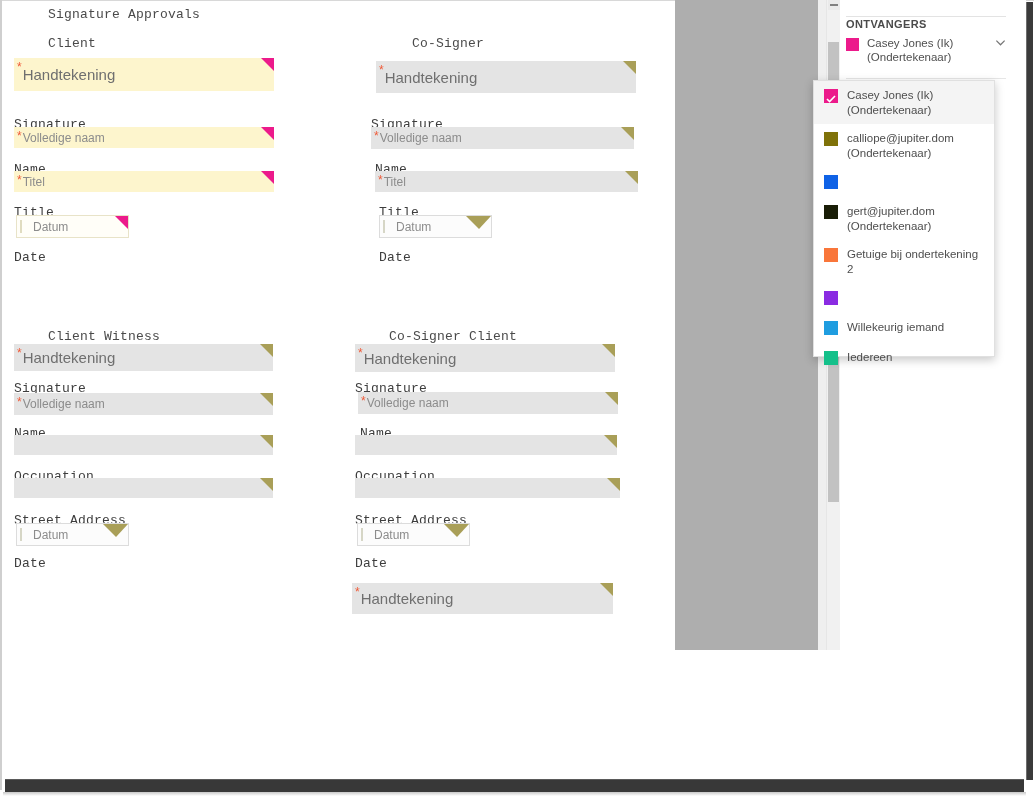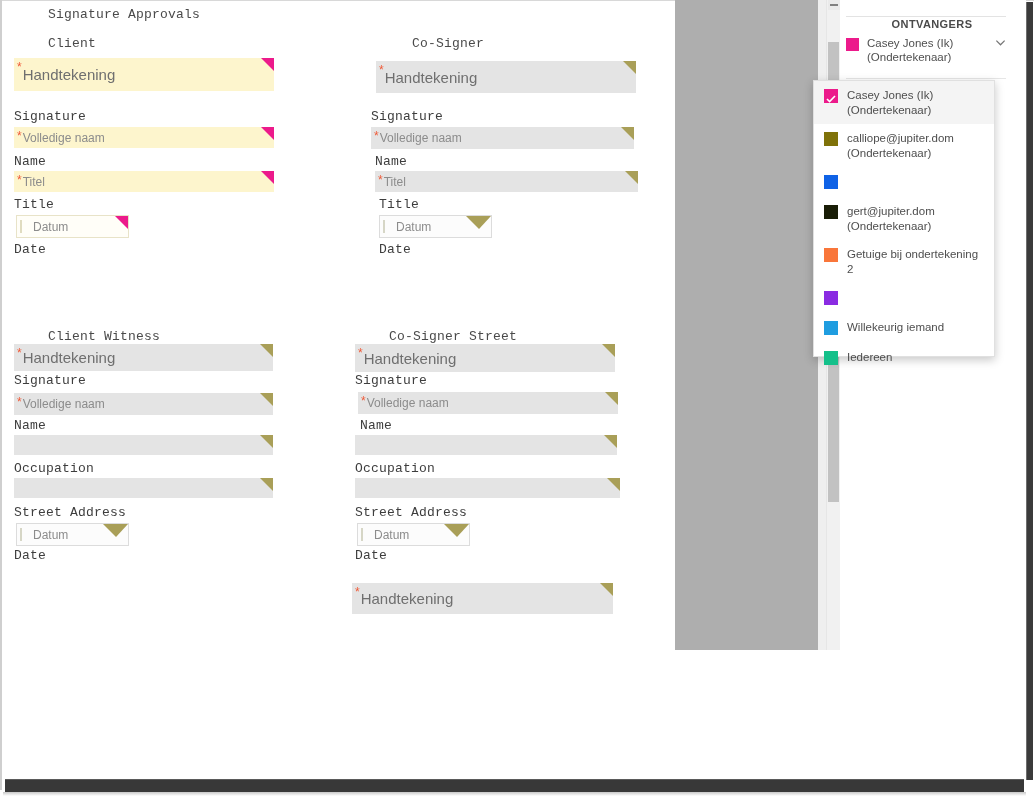--- a/index.html
+++ b/index.html
@@ -32,20 +32,21 @@
   .sec-title {
     font-family:"Liberation Mono","DejaVu Sans Mono",monospace;
     font-size:13px; color:#4a4a4a; letter-spacing:0.2px;
     white-space:nowrap;
     margin-left:34px;
   }
   .fld-label {
     font-family:"Liberation Mono","DejaVu Sans Mono",monospace;
     font-size:13px; color:#3d3d3d; letter-spacing:0.2px;
     white-space:nowrap;
+    margin-top:8px;
   }
 
   
   .fld {
     position:absolute;
     display:flex; align-items:center;
     overflow:hidden;
   }
   .fld .star {
     color:#ef5a38; font-size:12px; line-height:1;
@@ -90,21 +91,21 @@
   .panel-white { position:absolute; left:826px; top:0; width:200px; height:650px; background:#ffffff;
                  border-left:1px solid #e6e6e6; }
   .panel-scroll-track { position:absolute; left:827px; top:0; width:13px; height:650px; background:#f1f1f1; }
   .panel-scroll-thumb { position:absolute; left:828px; top:42px; width:11px; height:460px; background:#c2c2c2; }
   .panel-min-btn { position:absolute; left:828px; top:0px; width:12px; height:10px; background:#eaeaea; }
   .panel-min-line { position:absolute; left:830px; top:4px; width:8px; height:2px; background:#808080; }
 
   
   .recv-wrap { position:absolute; left:846px; top:18px; width:172px; }
   .recv-sep  { position:absolute; left:846px; top:16px; width:160px; height:1px; background:#e3e3e3; }
-  .recv-title { font-size:11px; font-weight:bold; color:#4a4a4a; letter-spacing:0.4px;text-align:center; }
+  .recv-title { font-size:11px; font-weight:bold; color:#4a4a4a; letter-spacing:0.4px; }
   .recv-row { display:flex; align-items:flex-start; margin-top:6px; position:relative; }
   .recv-sw { width:13px; height:13px; background:#ec1a8b; margin-top:2px; flex:0 0 auto; }
   .recv-txt { margin-left:8px; font-size:11.5px; color:#4f4f4f; line-height:14px; }
   .recv-chev { position:absolute; right:12px; top:1px; width:11px; height:11px; }
   .recv-chev svg { display:block; }
   .recv-underline { position:absolute; left:846px; top:78px; width:160px; height:1px; background:#e6e6e6; }
 
   
   .dropdown {
     position:absolute; left:813px; top:80px; width:182px; height:277px;
@@ -228,21 +229,21 @@
     </div>
     <div class="fld-label" style="position:absolute;left:14px;top:505px;">Street Address</div>
 
     <div class="fld date" style="left:16px;top:523px;width:113px;height:23px;background:#fcfcfc;border:1px solid #dcdcdc;">
       <span class="tick" style="background:#d6d6c6;"></span>
       <span class="ph sm">Datum</span>
       <span class="corner" style="border-left:13px solid transparent;border-top:13px solid #a99f58;"></span>
     </div>
     <div class="fld-label" style="position:absolute;left:14px;top:548px;">Date</div>
 
-    <div class="sec-title" style="position:absolute;left:355px;top:329px;">Co-Signer Street</div>
+    <div class="sec-title" style="position:absolute;left:355px;top:329px;">Co-Signer Client</div>
 
     <div class="fld g" style="left:355px;top:344px;width:260px;height:28px;">
       <span class="star">*</span>
       <span class="ph big">Handtekening</span>
       <span class="corner"></span>
     </div>
     <div class="fld-label" style="position:absolute;left:355px;top:373px;">Signature</div>
 
     <div class="fld g" style="left:358px;top:392px;width:260px;height:22px;">
       <span class="star">*</span>

